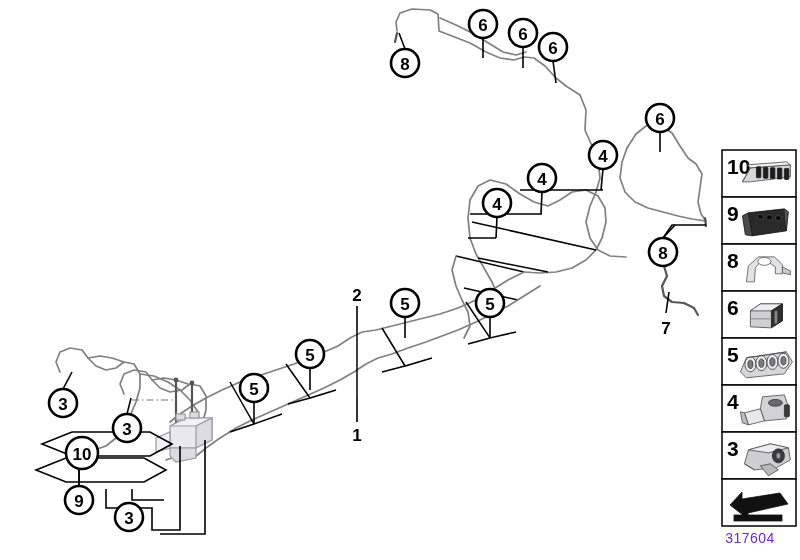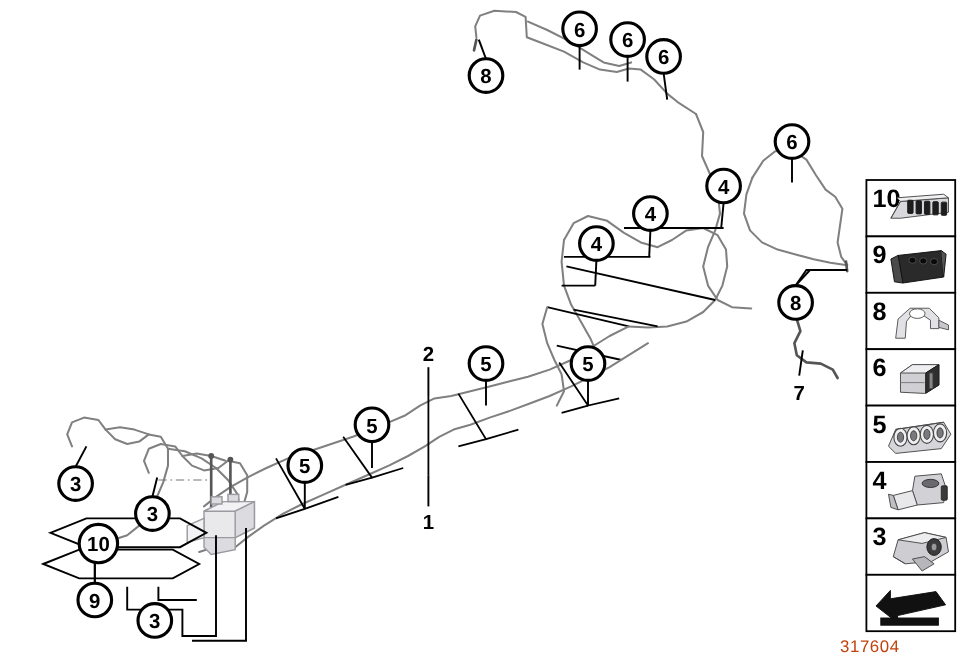--- a/index.html
+++ b/index.html
@@ -34,23 +34,23 @@
 
   .legend-box{fill:#ffffff;stroke:#000000;stroke-width:1.5;}
   .legend-num{
     font-family:"Liberation Sans", sans-serif;
     font-weight:bold;font-size:21px;fill:#000000;
     dominant-baseline:central;
   }
   .partnum{
     position:absolute;
     left:700px;top:530px;width:100px;
-    text-align:left;
-    font-family:"Liberation Sans", sans-serif;
-    font-size:14px;color:#c2410c;letter-spacing:0.5px;
+    text-align:center;
+    font-family:"Liberation Sans", sans-serif;
+    font-size:14px;color:#6d28d9;letter-spacing:0.5px;
   }
 </style>
 </head>
 <body>
 
 <div id="stage">
 
   <svg class="layer" viewBox="0 0 800 560">
 
     <path class="pipe" d="M397,31 L396,22 L400,13 L412,9 L430,10 L438,14 L439,31 L452,36 L470,43 L486,52 L500,58 L514,60 L524,57 L534,58 L545,66 L556,78 L566,86 L580,95"></path>

